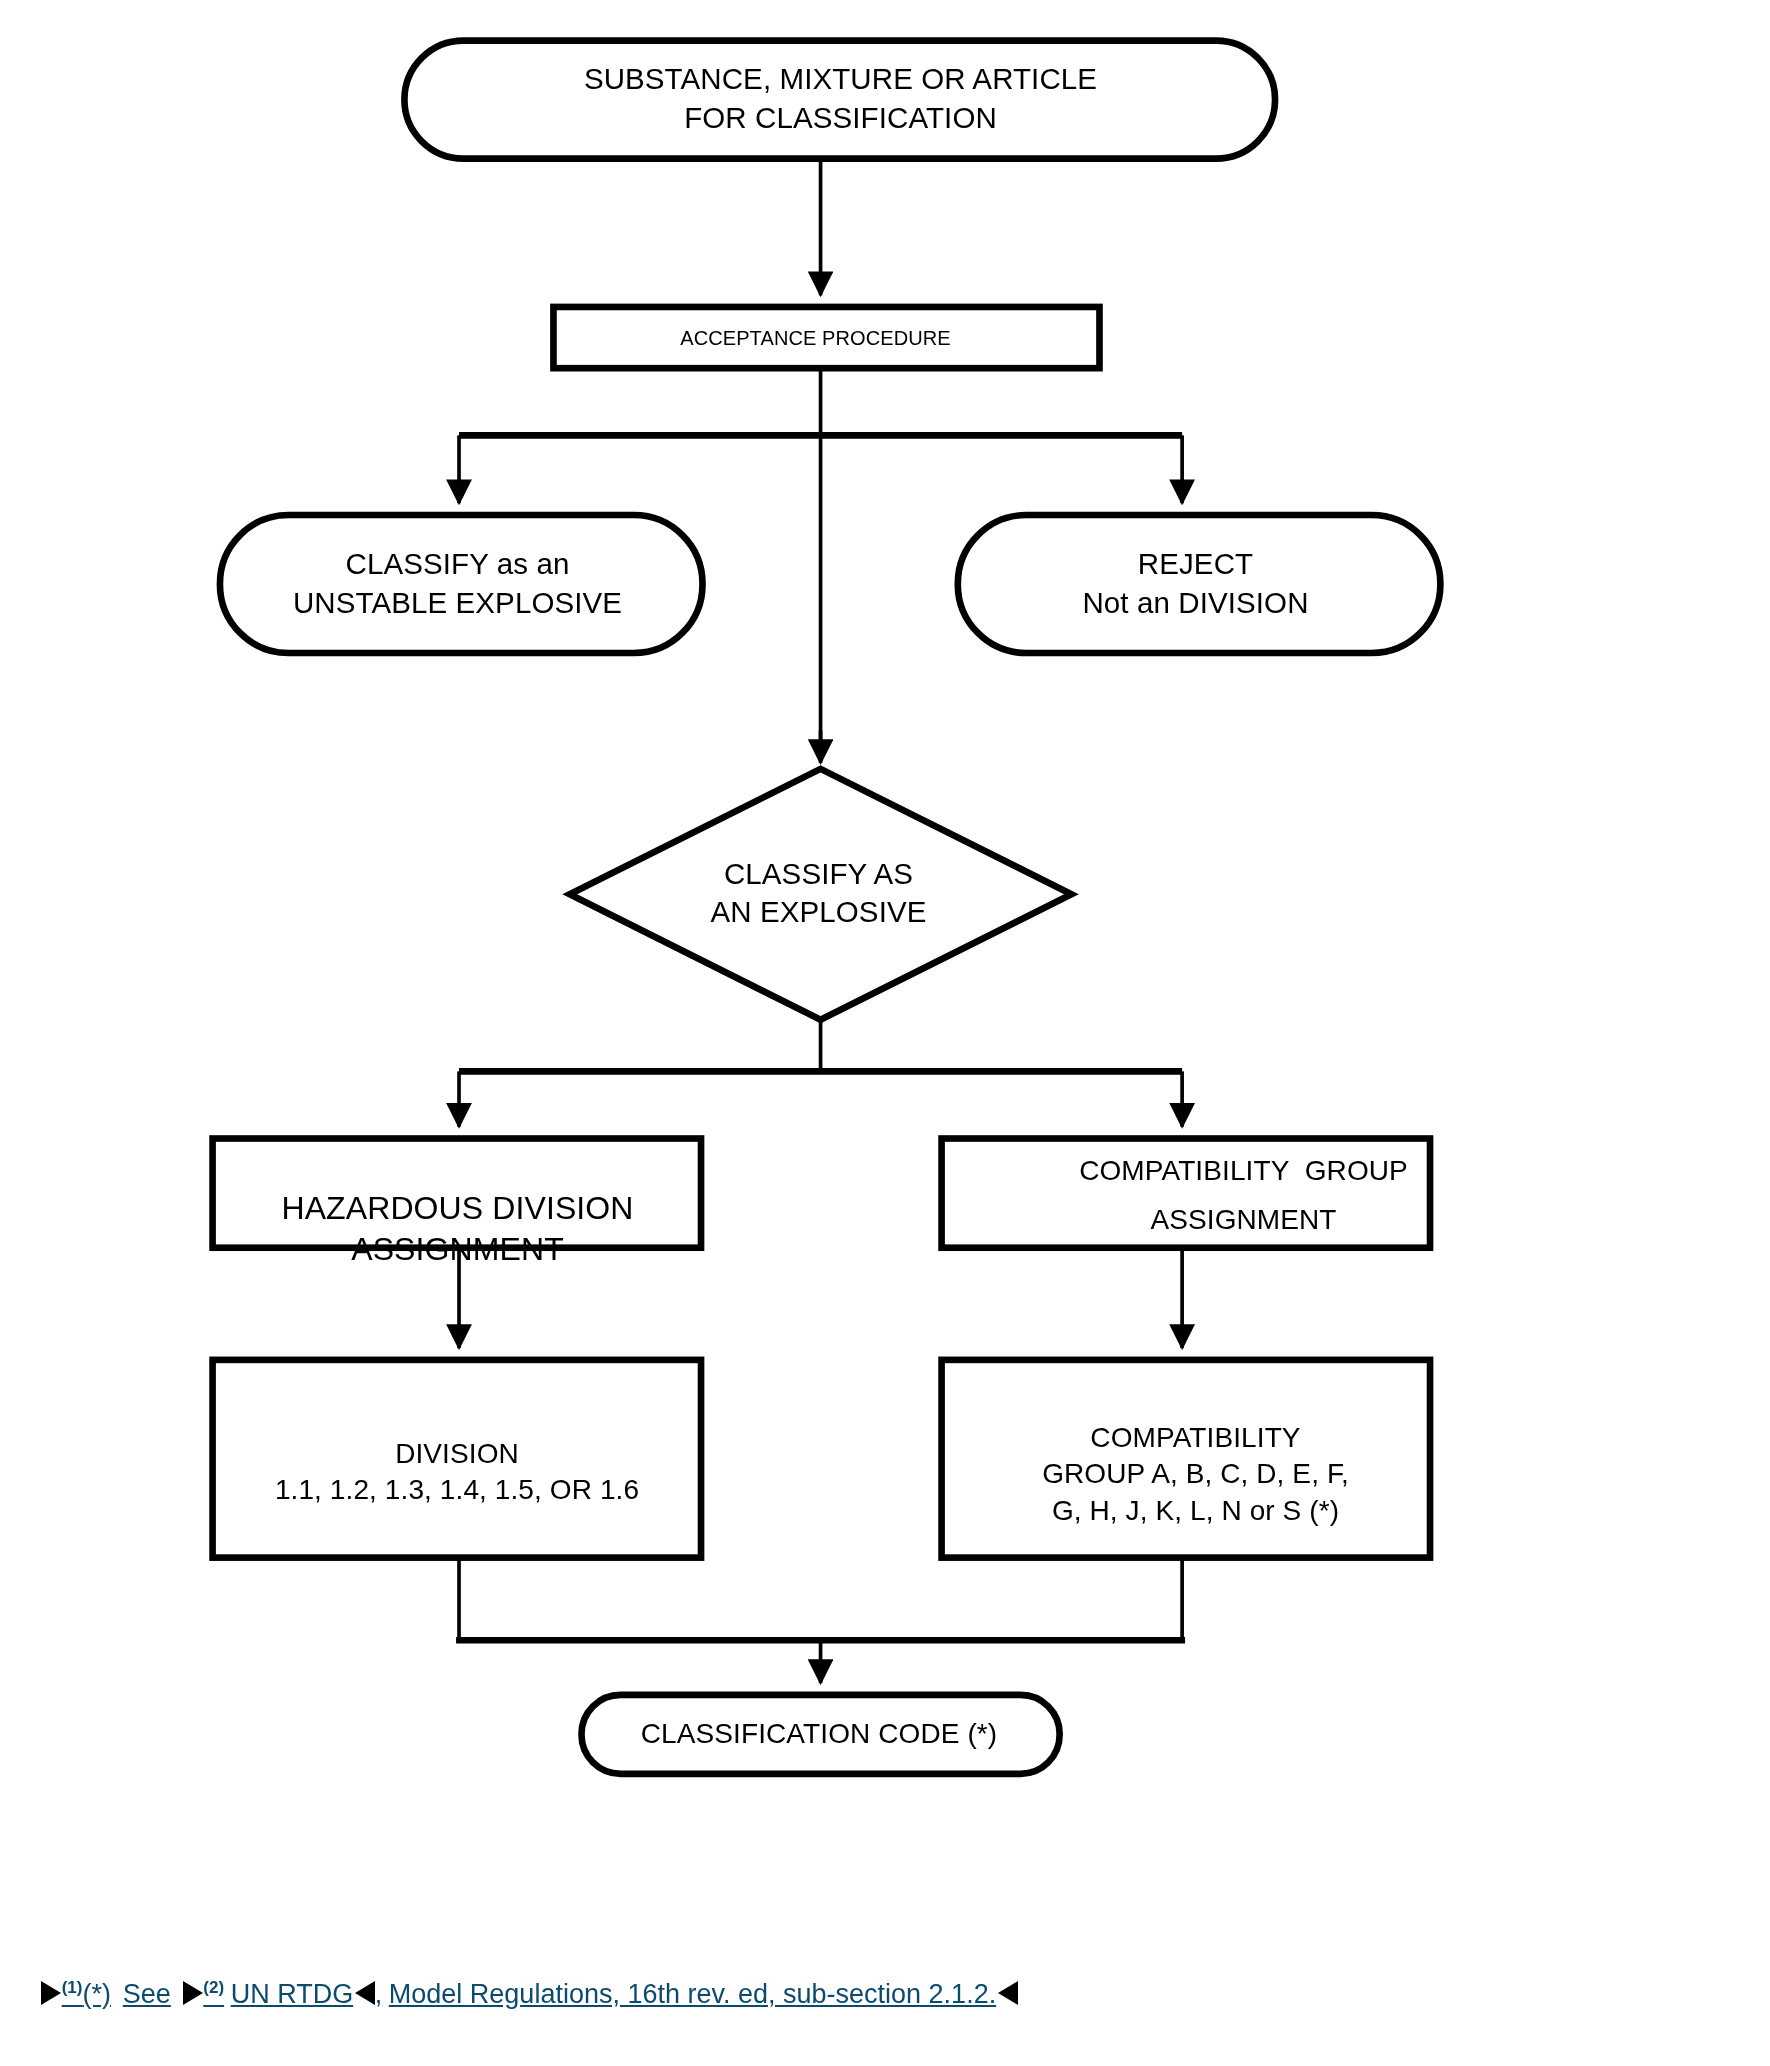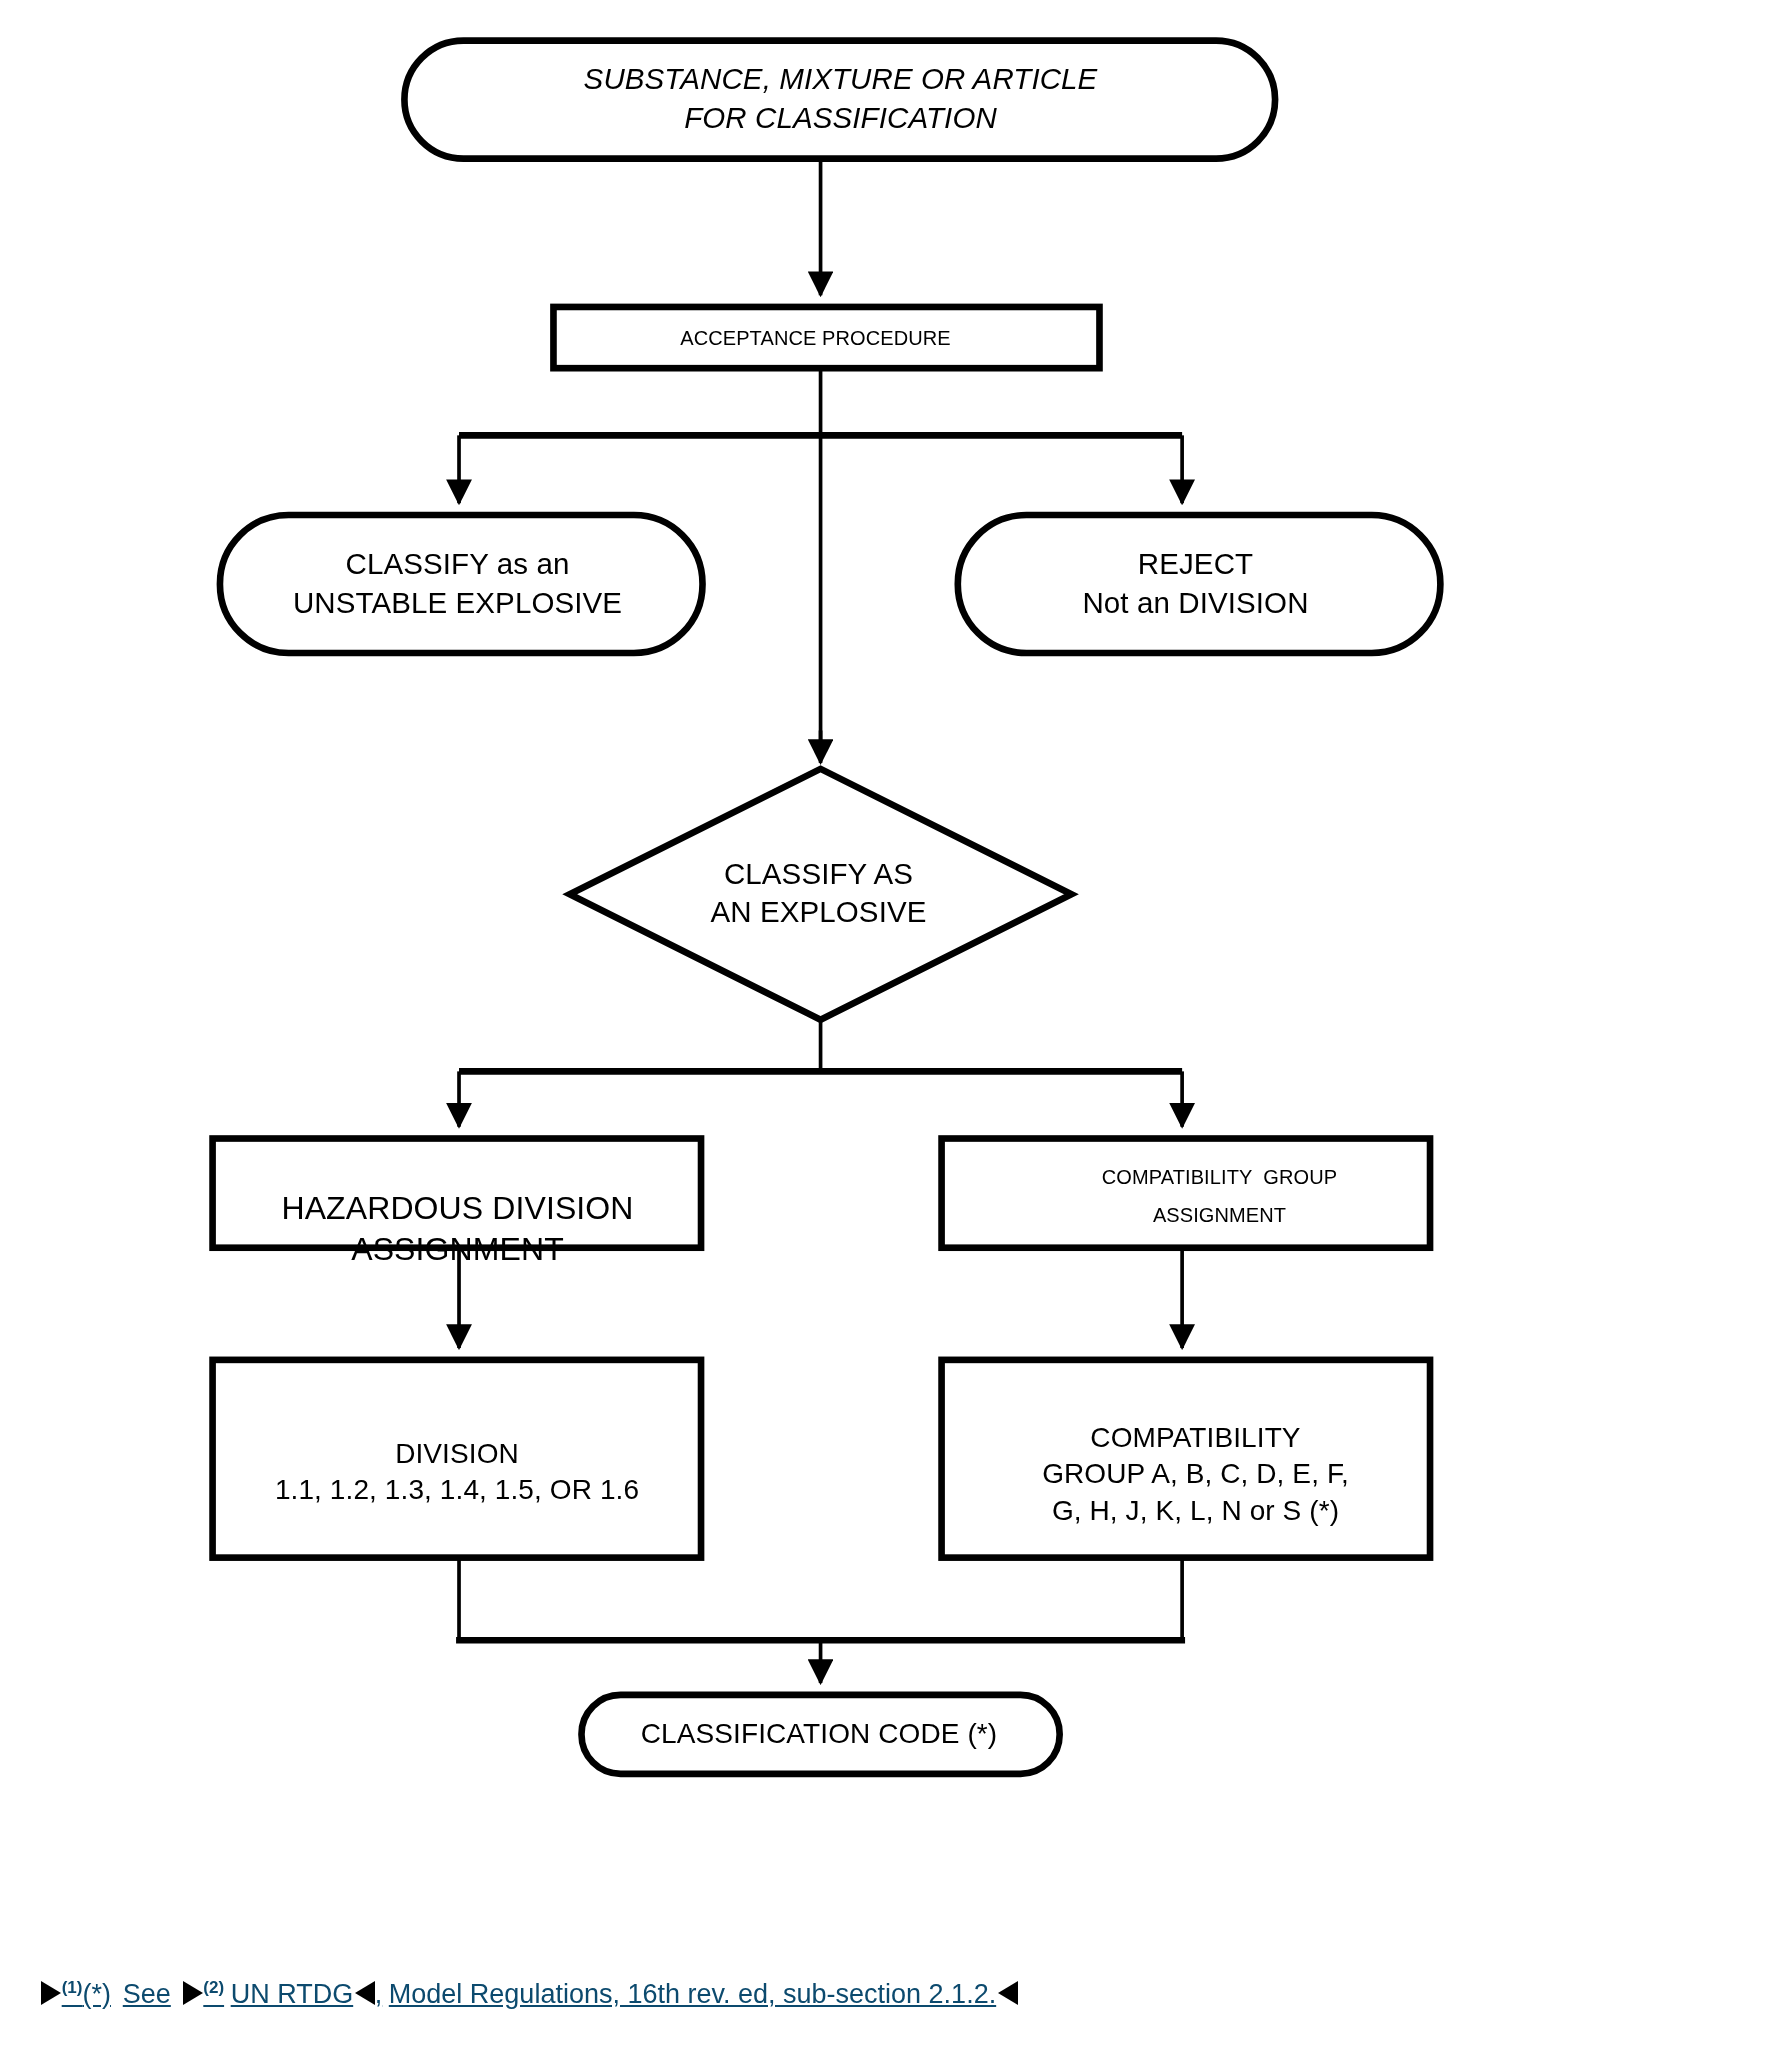--- a/index.html
+++ b/index.html
@@ -31,27 +31,27 @@
     align-items: center;
     justify-content: center;
     text-align: center;
     line-height: 1.30;
     letter-spacing: 0.1px;
     white-space: pre;
     pointer-events: none;
   }
   .node-text .ln { display: block; }
 
-  .t-start      { left: 398px;  top: 43px;   width: 885px; height: 111px; font-size: 29.5px; font-style: italic; }
+  .t-start      { left: 398px;  top: 43px;   width: 885px; height: 111px; font-size: 29.5px; }
   .t-accept     { left: 550px;  top: 308px;  width: 531px;  height: 59px;  font-size: 20px; }
   .t-unstable   { left: 214px;  top: 517px;  width: 487px;  height: 133px; font-size: 29.5px; }
   .t-reject     { left: 952px; top: 517px;  width: 487px;  height: 133px; font-size: 29.5px; }
   .t-diamond    { left: 612px;  top: 845px; width: 413px;  height: 96px; font-size: 29.5px; }
   .t-hazdiv     { left: 214px;  top: 1168px; width: 487px;  height: 103px; font-size: 32px; justify-content: flex-end; }
-  .t-compgrp    { left: 976px; top: 1144px; width: 487px;  height: 103px; font-size: 20px; gap: 12px; }
+  .t-compgrp    { left: 1000px; top: 1144px; width: 487px;  height: 103px; font-size: 28px; gap: 12px; }
   .t-division   { left: 221px;  top: 1424px; width: 472px;  height: 96px; font-size: 28px; text-align: center; }
   .t-compcodes  { left: 952px; top: 1406px; width: 487px;  height: 137px; font-size: 28px; }
   .t-code       { left: 590px;  top: 1712px; width: 458px;  height: 44px;  font-size: 28px; }
 
   
   #footnote {
     position: absolute;
     left: 41px;
     top: 1979px;
     width: 1668px;

